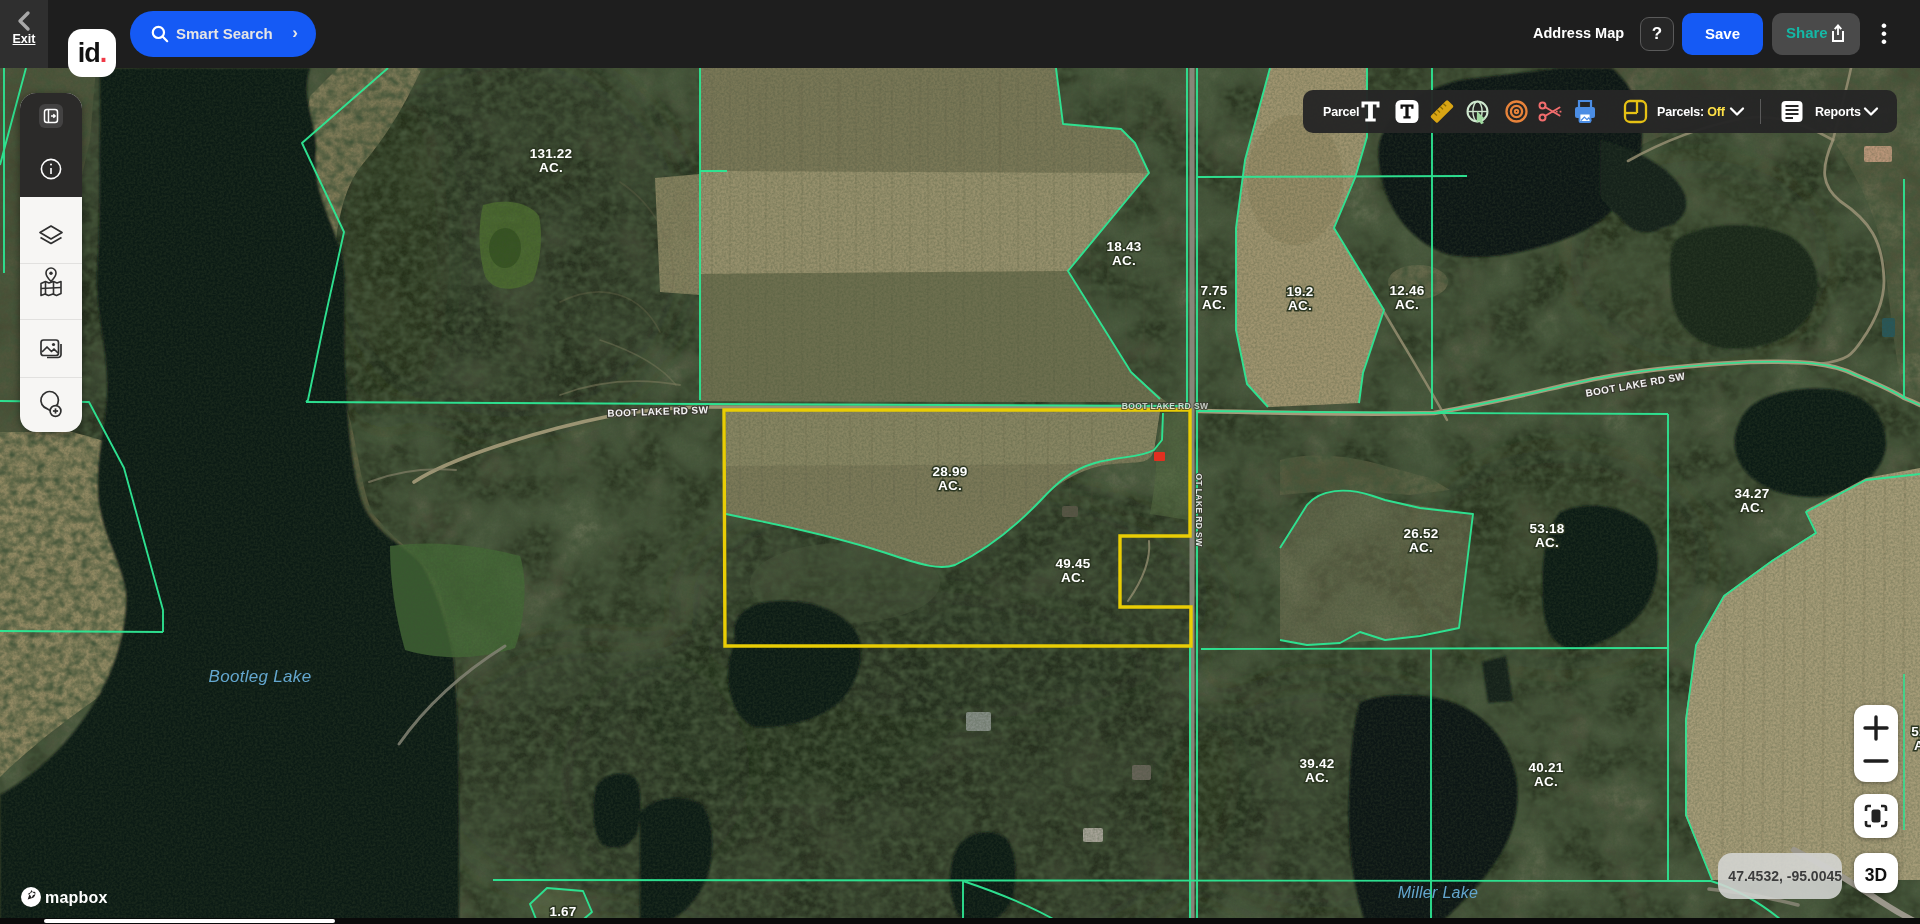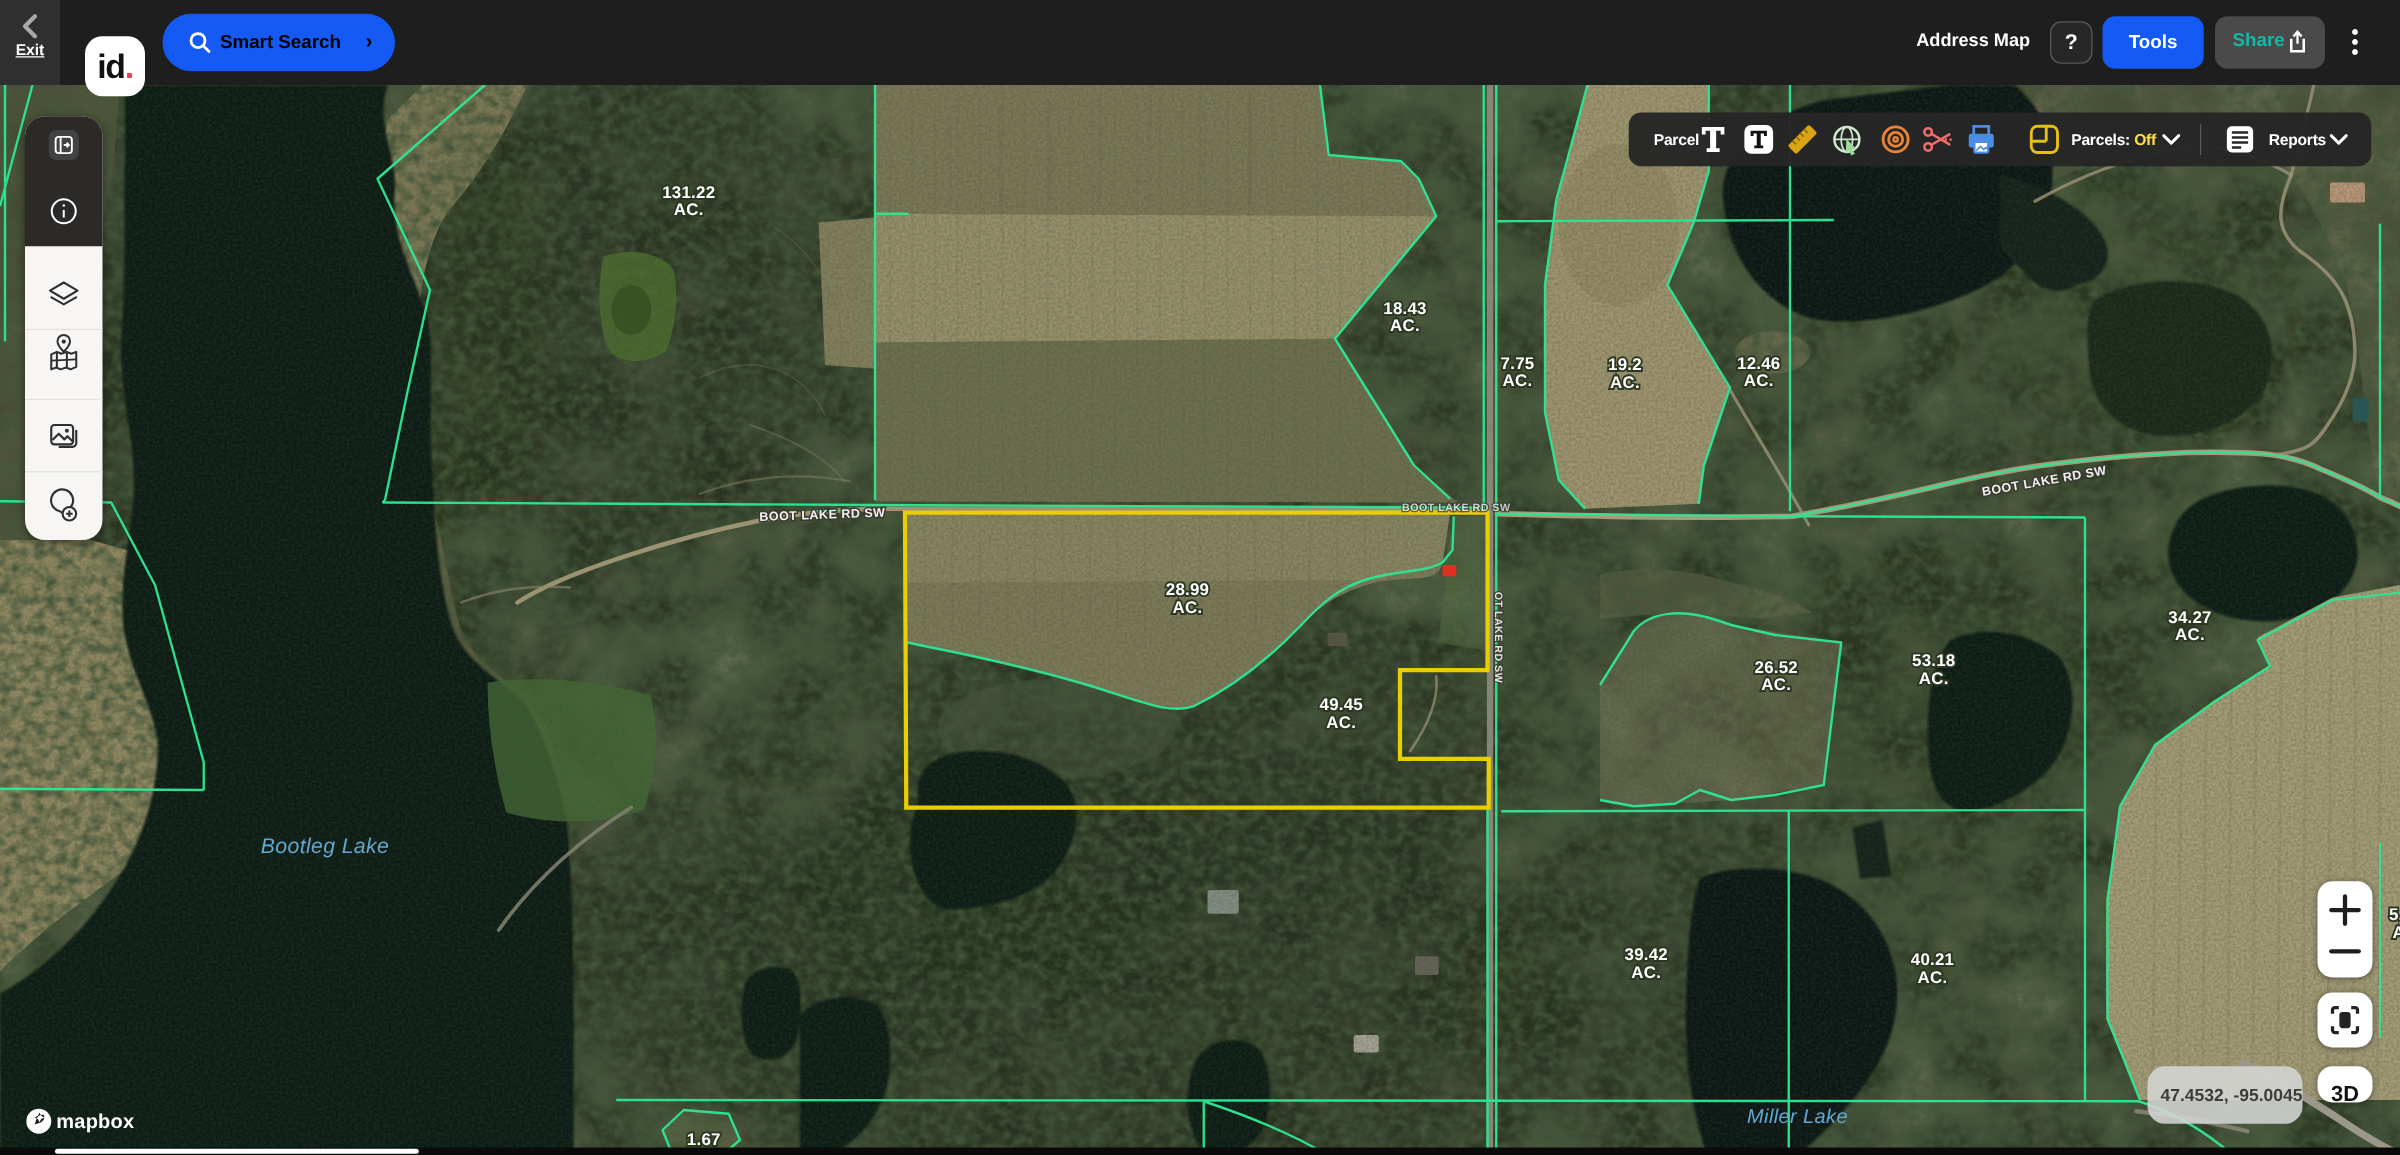--- a/index.html
+++ b/index.html
@@ -3,21 +3,21 @@
 <meta charset="utf-8">
 <style>
   * { margin:0; padding:0; box-sizing:border-box; }
   html,body { width:1920px; height:924px; overflow:hidden; background:#000; font-family:"Liberation Sans",sans-serif; }
   #topbar { position:absolute; top:0; left:0; width:1920px; height:68px; background:#1e1e1e; z-index:50; }
   #exitbtn { position:absolute; left:0; top:0; width:48px; height:68px; background:#2f2f2f; color:#fff; text-align:center; }
   #exitbtn .txt { font-size:12.5px; font-weight:bold; margin-top:-4px;text-decoration:underline; }
   #logo { position:absolute; left:68px; top:10px; width:48px; height:48px; background:#fff; border-radius:14px; text-align:center;margin-top:19px; }
   #logo span { font-weight:bold; font-size:27px; color:#111; line-height:48px; letter-spacing:-1px; }
   #logo b.dot { color:#f03a47; }
-  #smartsearch { position:absolute; left:130px; top:11px; width:186px; height:46px; background:#155af5; border-radius:23px; color:#000000; }
+  #smartsearch { position:absolute; left:130px; top:11px; width:186px; height:46px; background:#155af5; border-radius:23px; color:#e5e5e5; }
   #smartsearch .lbl { position:absolute; left:46px; top:14px; font-size:15px; font-weight:bold; }
   #smartsearch .arr { position:absolute; right:18px; top:12px; font-size:17px; font-weight:bold; }
   #searchbox { position:absolute; left:328px; top:11px; width:334px; height:46px; background:#fff; border-radius:23px; }
   #searchbox .new { position:absolute; left:14px; top:15px; color:#155af5; font-weight:bold; font-style:italic; font-size:13.5px; }
   #searchbox .ph { position:absolute; left:52px; top:16px; color:#99a0a8; font-size:13.5px; white-space:nowrap; }
   #previewmap { position:absolute; left:1533px; top:25px; color:#fff; font-weight:bold; font-size:14.5px; }
   #helpbtn { position:absolute; left:1640px; top:17px; width:34px; height:34px; border:1.5px solid #5a5a5a; border-radius:9px; background:#272727; color:#fff; text-align:center; font-weight:bold; font-size:17px; line-height:32px; }
   #savebtn { position:absolute; left:1682px; top:13px; width:81px; height:42px; background:#155af5; border-radius:10px; color:#fff; text-align:center; font-weight:bold; font-size:15px; line-height:42px; }
   #sharebtn { position:absolute; left:1772px; top:13px; width:88px; height:42px; background:#4a4a4a; border-radius:10px; color:#14b8a6; font-weight:bold; font-size:15px; }
   #sharebtn span { position:absolute; left:14px; top:11px; }
@@ -29,21 +29,21 @@
   #sidebar .sep { position:absolute; left:0; width:62px; height:1px; background:#e2e1df; }
   
   #toolsbar { position:absolute; left:1303px; top:90px; width:594px; height:43px; background:rgba(38,38,38,.97); border-radius:10px; z-index:40; color:#fff; }
   #toolsbar .lbl { position:absolute; top:15px; font-weight:bold; font-size:12.5px; white-space:nowrap; letter-spacing:-0.2px; }
   #toolsbar .off { color:#fde047; font-weight:bold; }
   #toolsbar .vsep { position:absolute; left:457px; top:9px; width:1px; height:25px; background:#5a5a5a; }
   
   .wbtn { position:absolute; background:#fff; border-radius:12px; box-shadow:0 1px 5px rgba(0,0,0,.4); z-index:40; }
   #zoomctl { left:1854px; top:705px; width:44px; height:77px; }
   #shotbtn { left:1854px; top:794px; width:44px; height:44px; }
-  #btn3d { left:1854px; top:853px; width:44px; height:29px; text-align:center; font-weight:bold; font-size:17.5px; color:#111; line-height:44px; }
+  #btn3d { left:1854px; top:853px; width:44px; height:40px; text-align:center; font-weight:bold; font-size:17.5px; color:#111; line-height:44px; }
   #coordchip { position:absolute; left:1718px; top:853px; width:124px; height:46px; background:rgba(213,214,212,.88); border-radius:14px; z-index:39; color:#3c3c3c; font-weight:bold; font-size:14px; text-align:right; line-height:46px; white-space:nowrap; }
   #mapboxlogo { position:absolute; left:21px; top:886px; z-index:38; color:#fff; font-size:16.5px; font-weight:bold; letter-spacing:.2px; }
   #bottomstrip { position:absolute; left:0; top:918px; width:1920px; height:6px; background:#0a0a0a; z-index:45; }
   #bottomstrip .bar { position:absolute; left:44px; top:1px; width:291px; height:4px; background:#fff; border-radius:2px; }
 </style>
 </head>
 <body>
 <div id="map">
 <svg width="1920" height="856" viewBox="0 68 1920 856">
 <defs>
@@ -244,21 +244,21 @@
   <div id="smartsearch">
     <svg width="20" height="20" style="position:absolute;left:20px;top:13px" viewBox="0 0 20 20">
         <circle cx="8.4" cy="8.4" r="5.6" fill="none" stroke="#fff" stroke-width="2.2"></circle>
         <line x1="12.8" y1="12.8" x2="17.2" y2="17.2" stroke="#fff" stroke-width="2.2" stroke-linecap="round"></line>
       </svg>
     <span class="lbl">Smart Search</span>
       <span class="arr">›</span>
   </div>
   <div id="previewmap">Address Map</div>
   <div id="helpbtn">?</div>
-  <div id="savebtn">Tools</div>
+  <div id="savebtn">Save</div>
   <div id="sharebtn">
       <span>Share</span>
     <svg width="18" height="20" style="position:absolute;right:13px;top:10px" viewBox="0 0 18 20">
         <path d="M3 8 H5 V17 H13 V8 H15 V19 H3 Z M9 1 L13 5.5 L11.5 6.8 L9.9 5 V12 H8.1 V5 L6.5 6.8 L5 5.5 Z" fill="#fff"></path>
       </svg>
   </div>
   <div id="menudots">•<br>•<br>•</div>
 </div>
 <div id="sidebar">
   <div class="dark"></div>

